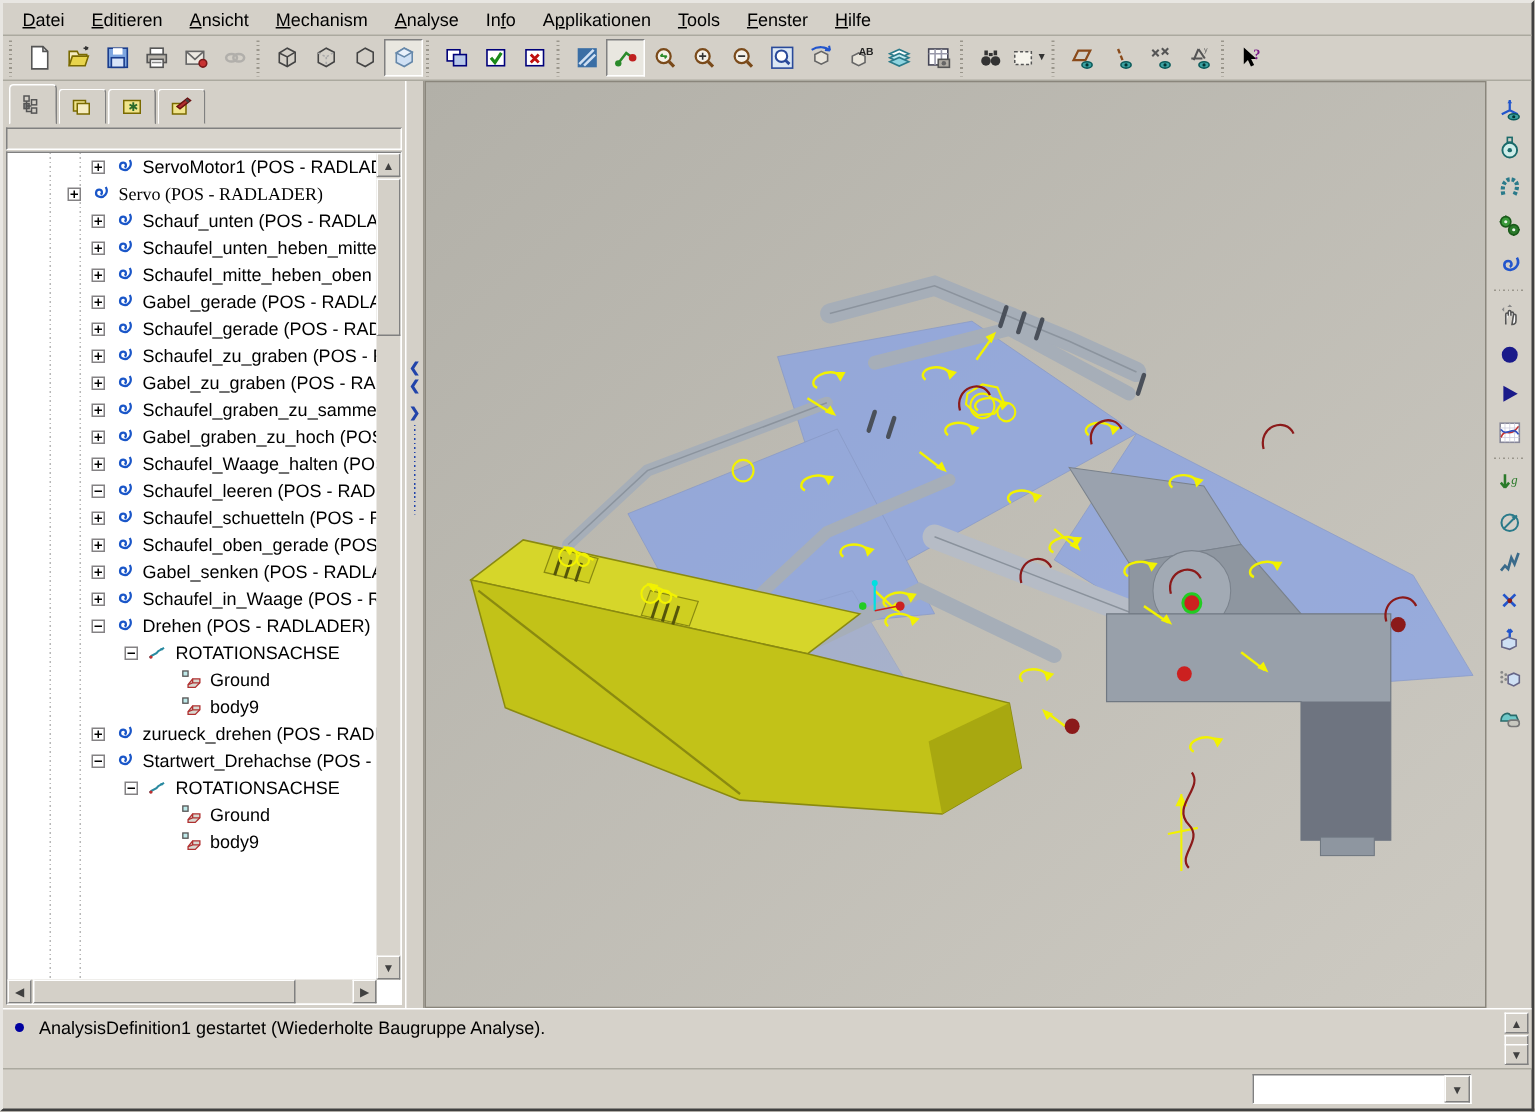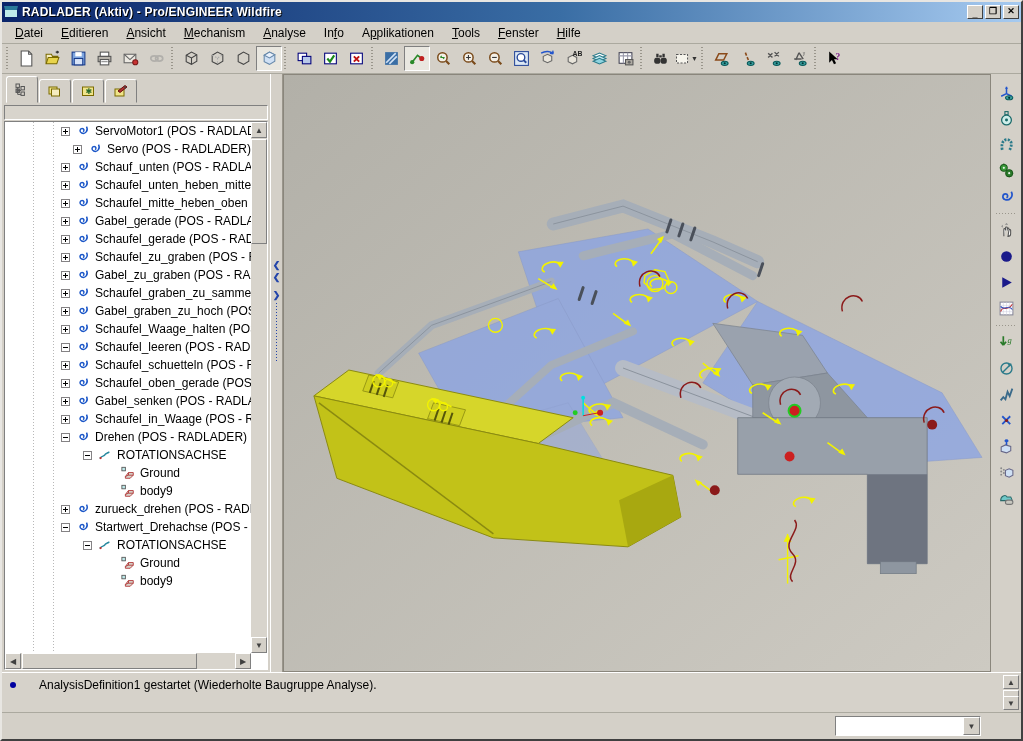--- a/index.html
+++ b/index.html
@@ -85,45 +85,38 @@
   .viewport svg { position:absolute; inset:0; width:100%; height:100%; }
   
   .rightbar { width:30px; flex:0 0 auto; display:flex; flex-direction:column; align-items:center;
     padding-top:6px; gap:1px; }
   .rsep { height:7px; width:20px;
     background:repeating-linear-gradient(90deg,#9a968c 0 1px,transparent 1px 3px);
     background-size:100% 1px; background-repeat:no-repeat; background-position:center; }
   
   .msgarea { height:40px; flex:0 0 auto; position:relative; background:#d6d2ca;
     border-top:1px solid #fff; padding:4px 20px 2px 8px; }
-  .msg { display:flex; align-items:center; gap:23px; height:16px; }
+  .msg { display:flex; align-items:center; gap:10px; height:16px; }
   .msg .dot { width:6px; height:6px; border-radius:50%; background:#0000a0; flex:0 0 auto; }
   .msg-sb { position:absolute; right:2px; top:2px; bottom:2px; width:16px; background:#d8d4cc; }
   
   .statusrow { height:27px; flex:0 0 auto; display:flex; align-items:center; justify-content:flex-end;
     padding-right:40px; border-top:1px solid #aba99f; }
   .combo { width:146px; height:20px; background:#fff; border:1px solid;
     border-color:#808080 #fff #fff #808080; display:flex; }
   .combo .val { flex:1; padding:2px 4px; font-size:11px; }
   .combo .cbtn { width:17px; background:#d4d0c8; border:1px solid;
     border-color:#fff #808080 #808080 #fff; font-size:8px; color:#404040;
     display:flex; align-items:center; justify-content:center; }
 </style>
 </head>
 <body>
 
 <div class="window">
 
-  <div class="titlebar">
-    <div class="title-icon"></div>
-    <div class="title-text">RADLADER (Aktiv) - Pro/ENGINEER Wildfire</div>
-    <div class="titlebtn" style="line-height:16px;">_</div>
-    <div class="titlebtn">❐</div>
-    <div class="titlebtn">✕</div>
-  </div>
 
   <div class="menubar" id="menubar">
       <span class="menu-item"><u>D</u>atei</span>
       <span class="menu-item"><u>E</u>ditieren</span>
       <span class="menu-item"><u>A</u>nsicht</span>
       <span class="menu-item"><u>M</u>echanism</span>
       <span class="menu-item"><u>A</u>nalyse</span>
       <span class="menu-item">In<u>f</u>o</span>
       <span class="menu-item">A<u>p</u>plikationen</span>
       <span class="menu-item"><u>T</u>ools</span>
@@ -378,21 +371,21 @@
         <div class="treescroll" id="tree">
           <div class="guides" style="left:28px;"></div>
           <div class="guides" style="left:48px;"></div>
         <div class="trow" style="padding-left: 56px;">
               <div class="texp plus"></div>
               <span class="ticon"><svg viewBox="0 0 16 16">
                   <path d="M12,3 C14.5,7.5 10.5,12 6.5,10.3 C3.6,9.1 4.2,5.1 7,5.1 C9.3,5.1 9.8,7.9 8,8.8" stroke="#1a56c8" stroke-width="1.7" fill="none"></path>
                 </svg></span>
               <span class="tlabel">ServoMotor1 (POS - RADLADER)</span>
             </div>
-            <div class="trow" style="padding-left: 68px;">
+            <div class="trow" style="padding-left: 40px; font-family: Liberation Serif, serif;">
               <div class="texp plus"></div>
               <span class="ticon"><svg viewBox="0 0 16 16">
                   <path d="M12,3 C14.5,7.5 10.5,12 6.5,10.3 C3.6,9.1 4.2,5.1 7,5.1 C9.3,5.1 9.8,7.9 8,8.8" stroke="#1a56c8" stroke-width="1.7" fill="none"></path>
                 </svg></span>
               <span class="tlabel">Servo (POS - RADLADER)</span>
             </div>
             <div class="trow" style="padding-left: 56px;">
               <div class="texp plus"></div>
               <span class="ticon"><svg viewBox="0 0 16 16">
                   <path d="M12,3 C14.5,7.5 10.5,12 6.5,10.3 C3.6,9.1 4.2,5.1 7,5.1 C9.3,5.1 9.8,7.9 8,8.8" stroke="#1a56c8" stroke-width="1.7" fill="none"></path>

